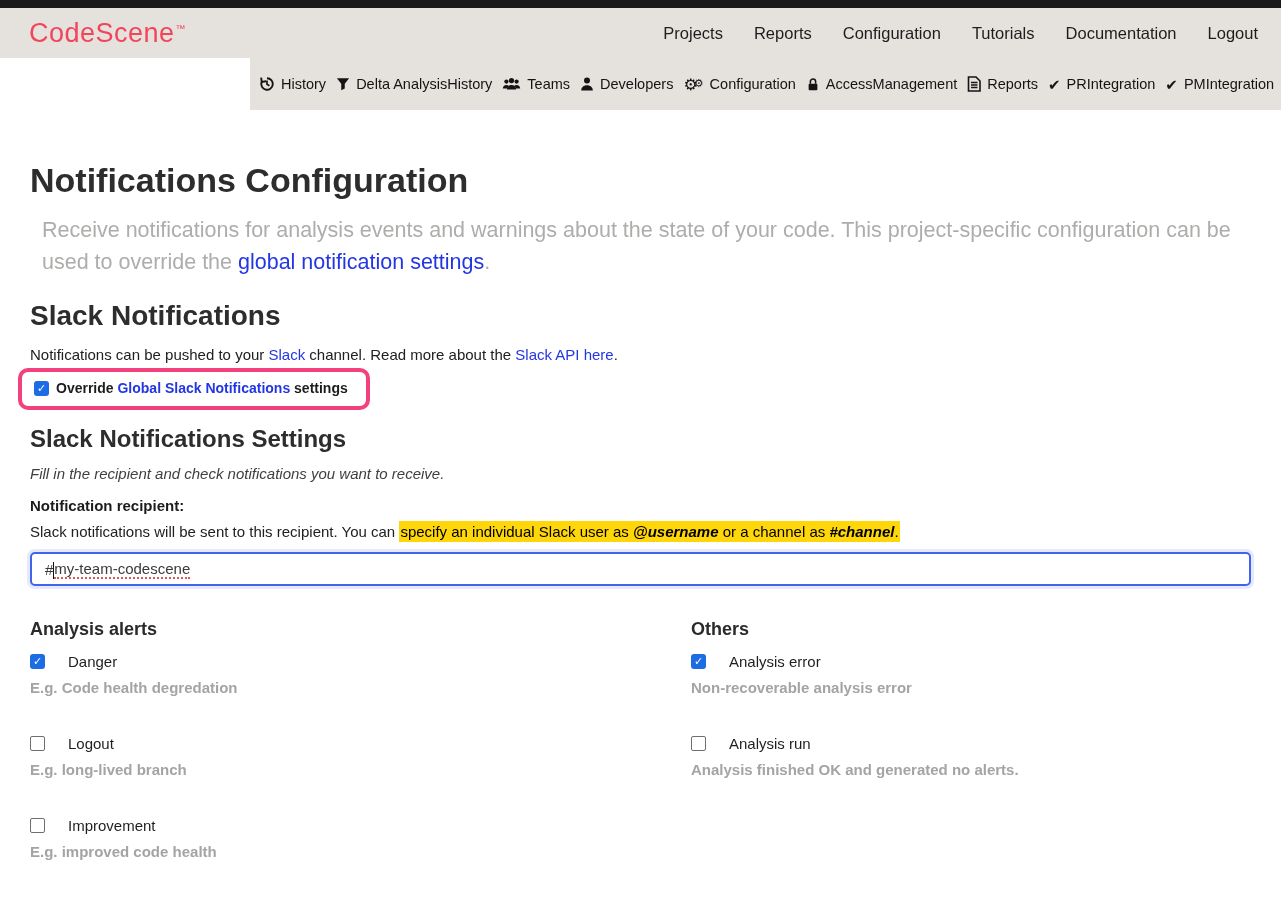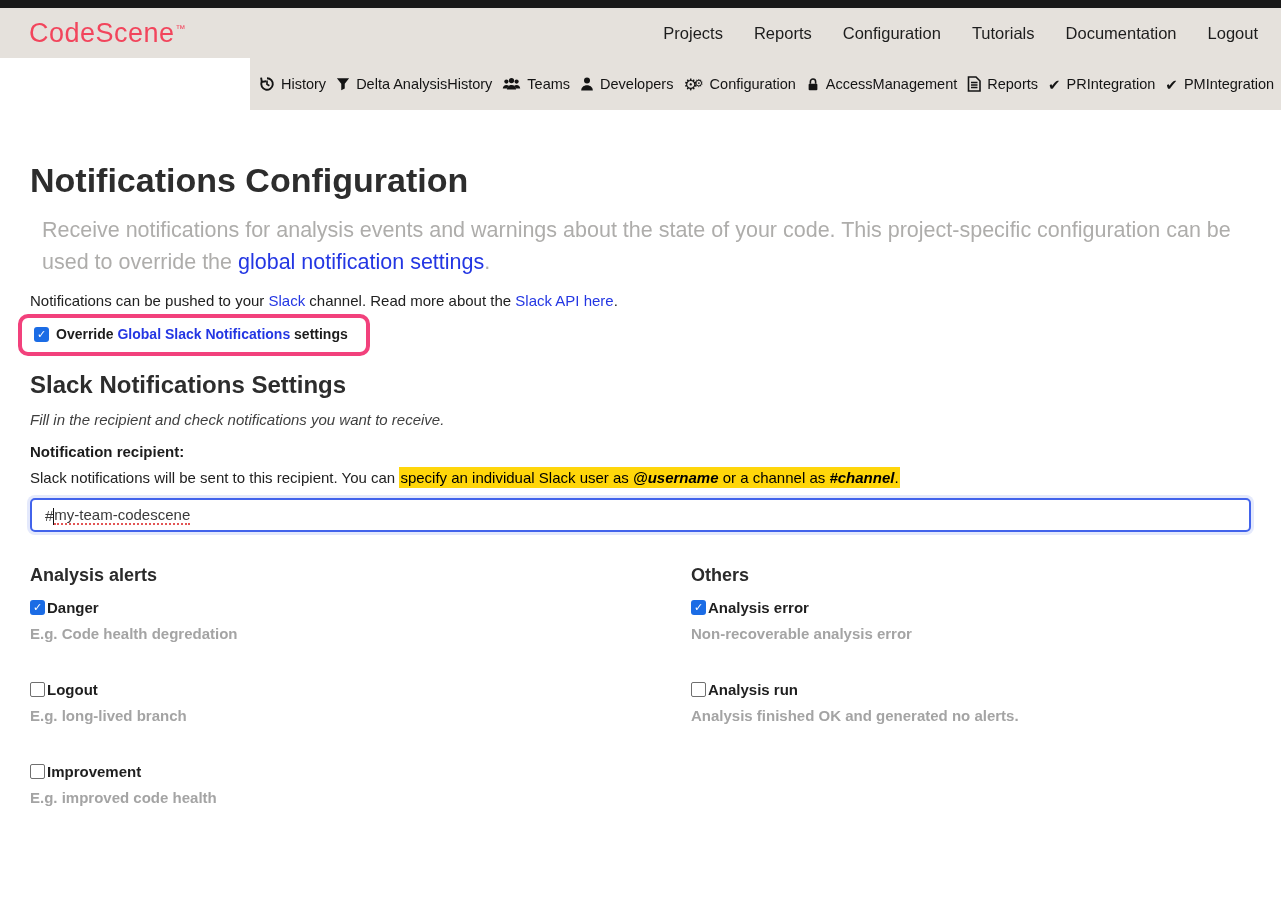--- a/index.html
+++ b/index.html
@@ -54,21 +54,21 @@
                    display:flex; align-items:center; padding-left:13px; font-size:15px;
                    color:#3a3a3a; background:#fff; cursor:text; }
   .caret { display:inline-block; width:1px; height:17px; background:#111; margin:0 0 -3px 0; }
   .spell { border-bottom:2px dotted #e25555; }
 
   .columns { display:flex; margin-top:33px;gap:36px; }
   .col-left  { width:625px; }
   .col-right { flex:1; }
   h4.col-head { font-size:18px; font-weight:700; color:#2b2b2b; }
   .opt { margin-top:13px; display:flex; align-items:center; }
-  .opt-label { font-size:15px; font-weight:700; color:#1f1f1f; margin-left:2px; }
+  .opt-label { font-size:15px; font-weight:400; color:#1f1f1f; margin-left:23px; }
   .opt-desc { margin-top:9px; margin-bottom:39px; font-size:15px; font-weight:700; color:#a4a4a4; }
 
   
   .cb { width:15px; height:15px; border-radius:3px; flex:0 0 auto; display:inline-flex;
         align-items:center; justify-content:center; cursor:pointer; }
   .cb.checked { background:#1b6ce5; color:#fff; font-size:11px; font-weight:700; line-height:1; }
   .cb.unchecked { background:#fff; border:1.6px solid #6f6f6f; border-radius:2px; }
 </style>
 </head>
 <body>
@@ -236,20 +236,21 @@
   </div>
 
 </div>
 
 <div class="content">
 
   <h1 class="page-title">Notifications Configuration</h1>
 
   <p class="intro"><span>Receive notifications for analysis events and warnings about the state of your code. This project-specific configuration can be used to override the </span><a>global notification settings</a><span>.</span></p>
 
+  <h2 class="section">Slack Notifications</h2>
 
   <p class="pushed"><span>Notifications can be pushed to your </span><a>Slack</a><span> channel. Read more about the </span><a>Slack API here</a><span>.</span></p>
 
   <div class="override-box">
     <span class="cb checked">✓</span>
     <span class="override-label"><span>Override </span><a>Global Slack Notifications</a><span> settings</span></span>
   </div>
 
   <h3 class="sub-section">Slack Notifications Settings</h3>
 

